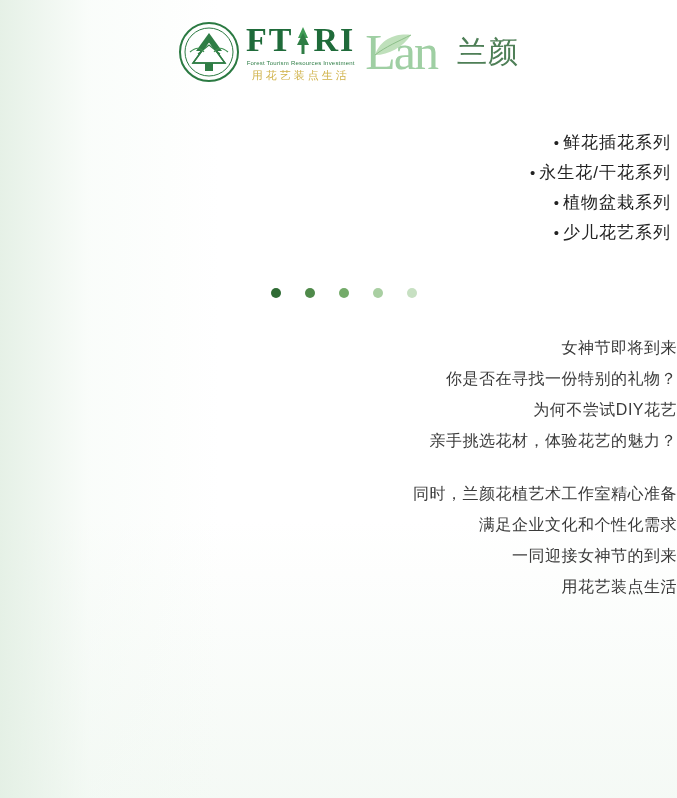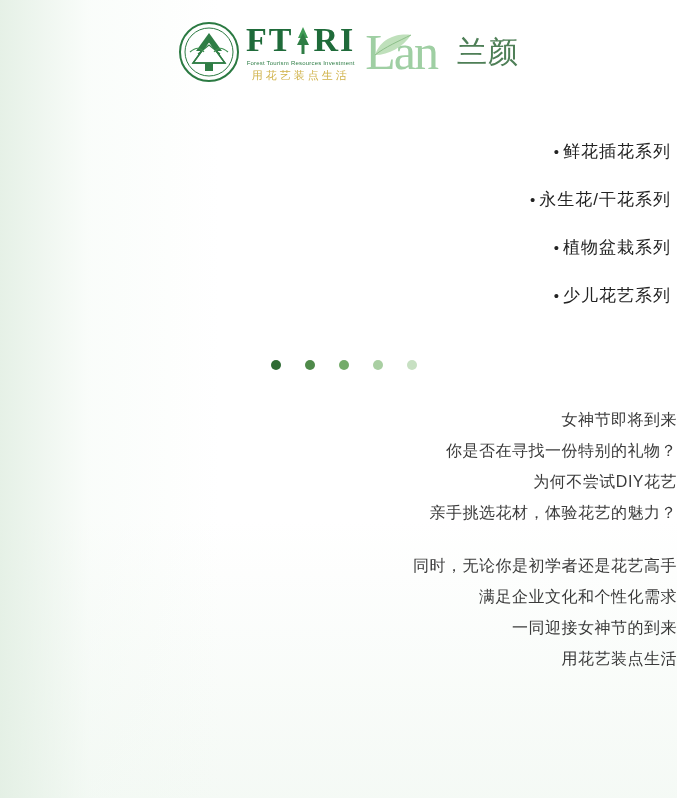--- a/index.html
+++ b/index.html
@@ -116,21 +116,21 @@
 
   
   .categories {
     margin-top: 40px;
     padding-right: 6px;
     text-align: right;
   }
   .category-item {
     font-size: 17px;
     color: #222222;
-    line-height: 48px;
+    line-height: 30px;
     letter-spacing: 1px;
     padding-left: 24px;
   }
   .cat-dot {
     color: #222222;
     font-size: 15px;
     margin-right: 3px;
   }
 
   
@@ -248,21 +248,21 @@
 
     <div class="para">
       <div class="line">女神节即将到来</div>
       <div class="line">你是否在寻找一份特别的礼物？</div>
       <div class="line">为何不尝试DIY花艺</div>
       <div class="line">亲手挑选花材，体验花艺的魅力？</div>
     </div>
 
 
     <div class="para">
-      <div class="line">同时，无论你是初学者还是花艺高手</div>
+      <div class="line">同时，兰颜花植艺术工作室精心准备</div>
       <div class="line">满足企业文化和个性化需求</div>
       <div class="line">一同迎接女神节的到来</div>
       <div class="line">用花艺装点生活</div>
     </div>
 
   </div>
 
 </div>
 
 </body></html>

